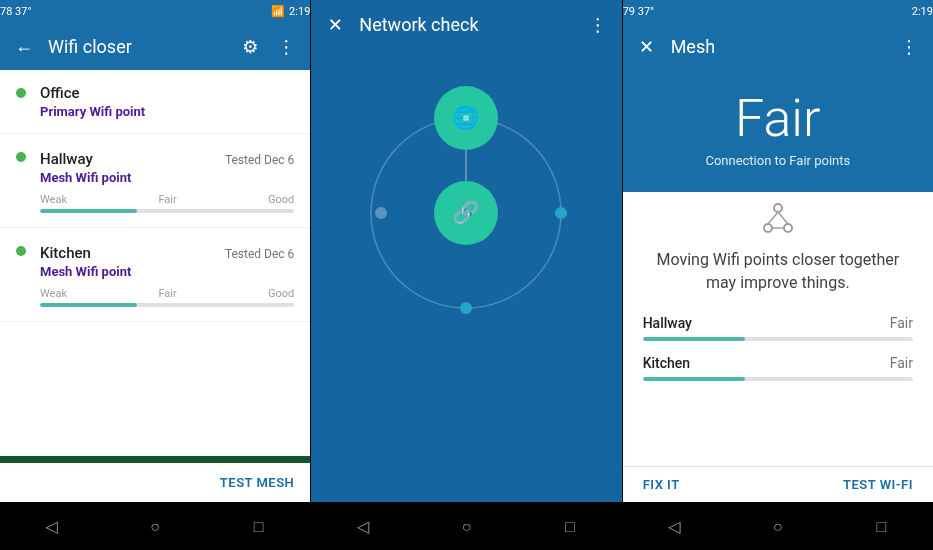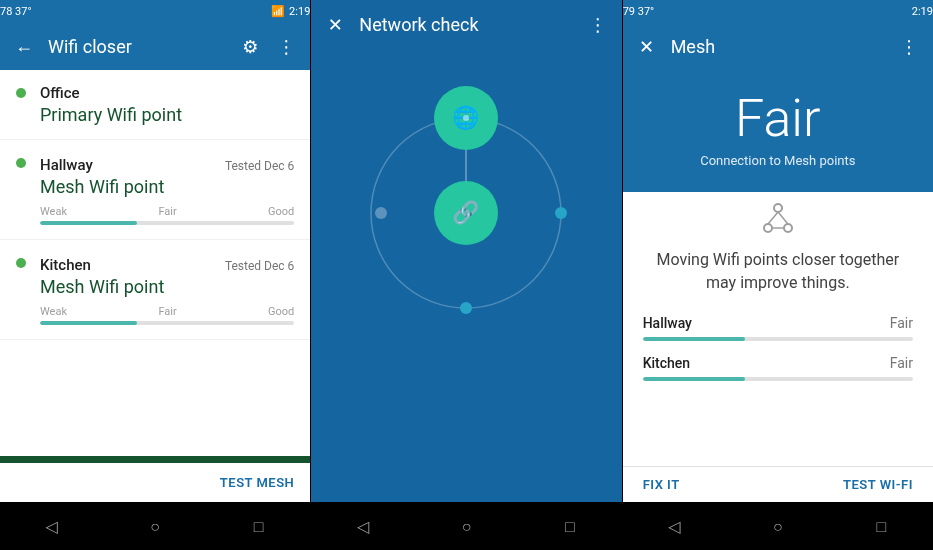--- a/index.html
+++ b/index.html
@@ -94,22 +94,23 @@
       border-radius: 50%;
       background: #4caf50;
     }
     .wifi-item-name {
       font-size: 15px;
       font-weight: 500;
       color: #212121;
       margin-bottom: 2px;
     }
     .wifi-item-sub {
-      font-size: 18px;
-      color: #14532d;
+      font-size: 13px;
+      color: #4c1d95;
+      font-weight: bold;
     }
     .wifi-item-row {
       display: flex;
       justify-content: space-between;
       align-items: center;
       margin-top: 2px;
     }
     .wifi-item-tested {
       font-size: 12px;
       color: #757575;
@@ -427,21 +428,21 @@
       <span>✕</span>
     </div>
     <span class="app-bar-title">Mesh</span>
     <div class="app-bar-icon">
       <span>⋮</span>
     </div>
   </div>
 
   <div class="mesh-header">
     <div class="mesh-fair-title">Fair</div>
-    <div class="mesh-subtitle">Connection to Mesh points</div>
+    <div class="mesh-subtitle">Connection to Fair points</div>
   </div>
 
   <div class="mesh-body">
     <div class="mesh-icon-row">
       <svg width="36" height="36" viewBox="0 0 36 36">
         <circle cx="18" cy="8" r="4" fill="none" stroke="#9e9e9e" stroke-width="2"></circle>
         <circle cx="8" cy="28" r="4" fill="none" stroke="#9e9e9e" stroke-width="2"></circle>
         <circle cx="28" cy="28" r="4" fill="none" stroke="#9e9e9e" stroke-width="2"></circle>
         <line x1="18" y1="12" x2="8" y2="24" stroke="#9e9e9e" stroke-width="1.5"></line>
         <line x1="18" y1="12" x2="28" y2="24" stroke="#9e9e9e" stroke-width="1.5"></line>

